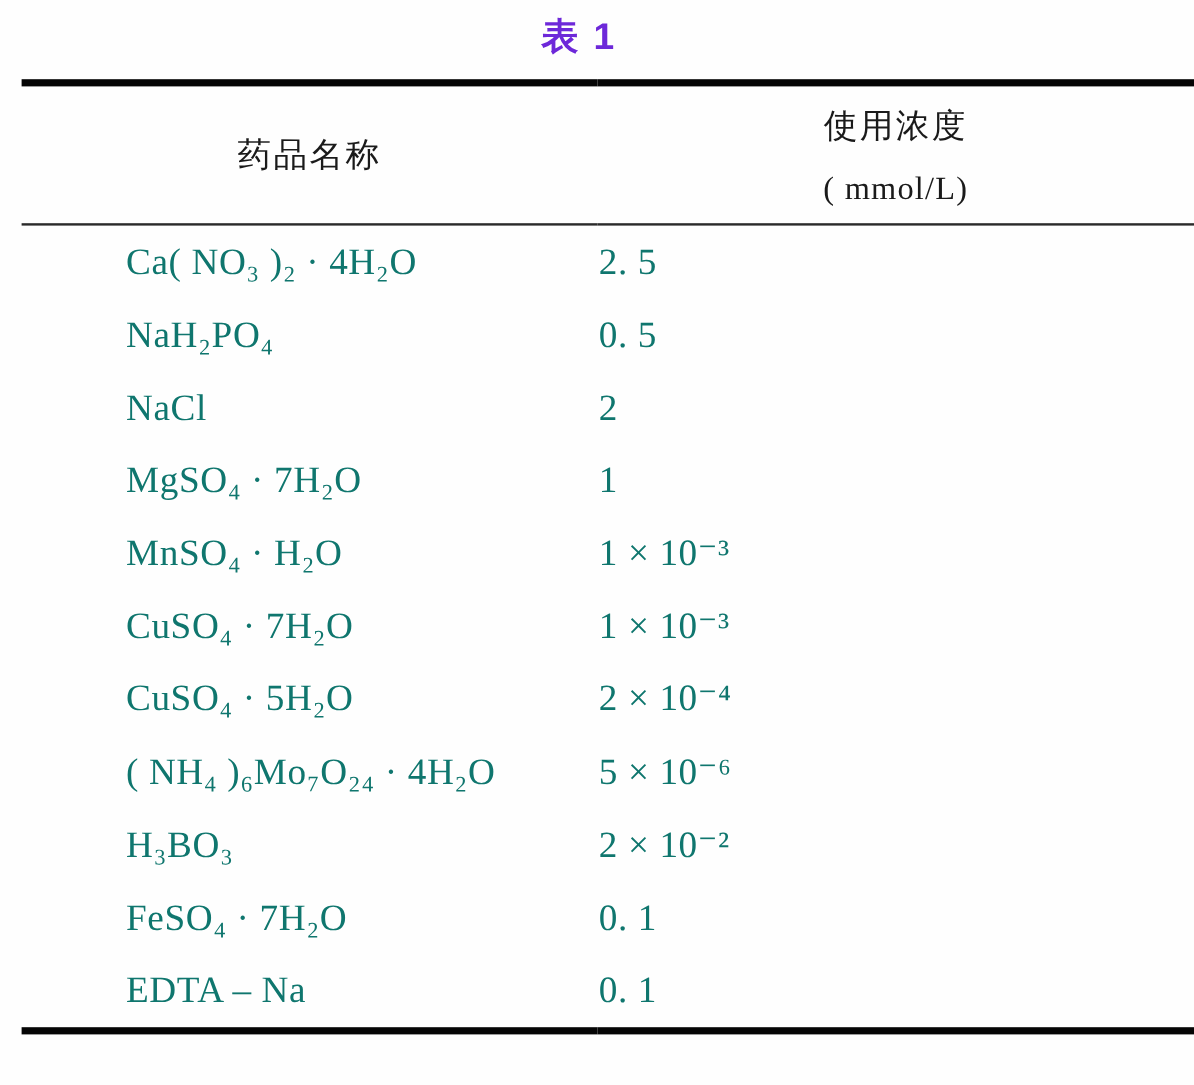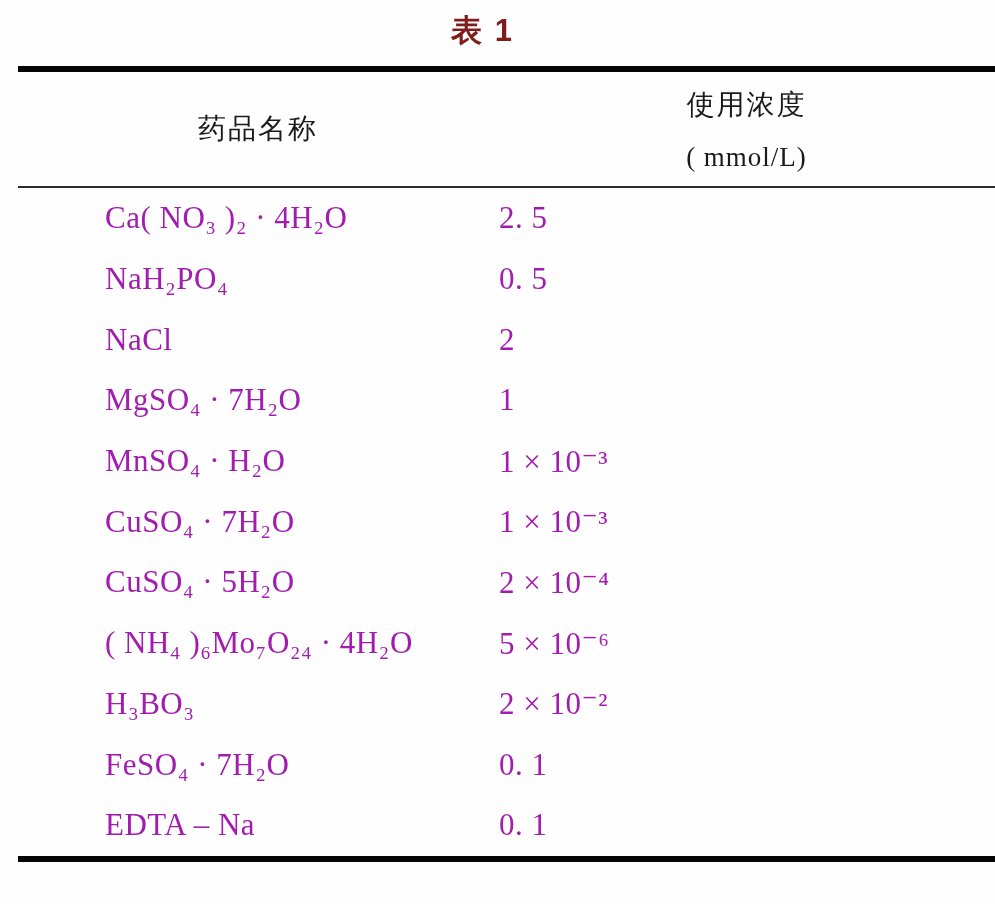--- a/index.html
+++ b/index.html
@@ -21,21 +21,21 @@
   .title {
     display: flex;
     justify-content: center;
     align-items: baseline;
     padding-top: 10px;
     height: 48px;
     font-family: "Liberation Sans", "DejaVu Sans", sans-serif;
     font-weight: 700;
     font-size: 31px;
     letter-spacing: 2px;
-    color: #7f1d1d;
+    color: #6d28d9;
   }
   .title .table-number { margin-right: 30px; }
   table.nutrient-table {
     width: 977px;
     margin-left: 18px;
     margin-top: 8px;
     border-collapse: collapse;
     table-layout: fixed;
     border-top: 6px solid #050505;
     border-bottom: 6px solid #050505;
@@ -55,21 +55,21 @@
     display: block;
     font-size: 27px;
     letter-spacing: 1px;
     margin-top: 18px;
   }
   tbody td {
     height: 58.7px;
     vertical-align: middle;
     font-size: 31px;
     letter-spacing: 0.5px;
-    color: #a21caf;
+    color: #0f766e;
   }
   td.name-cell { padding-left: 87px; text-align: left; }
   td.value-cell { text-align: left; }
 </style>
 </head>
 <body>
 
 <div class="page">
 
   <div class="title">

